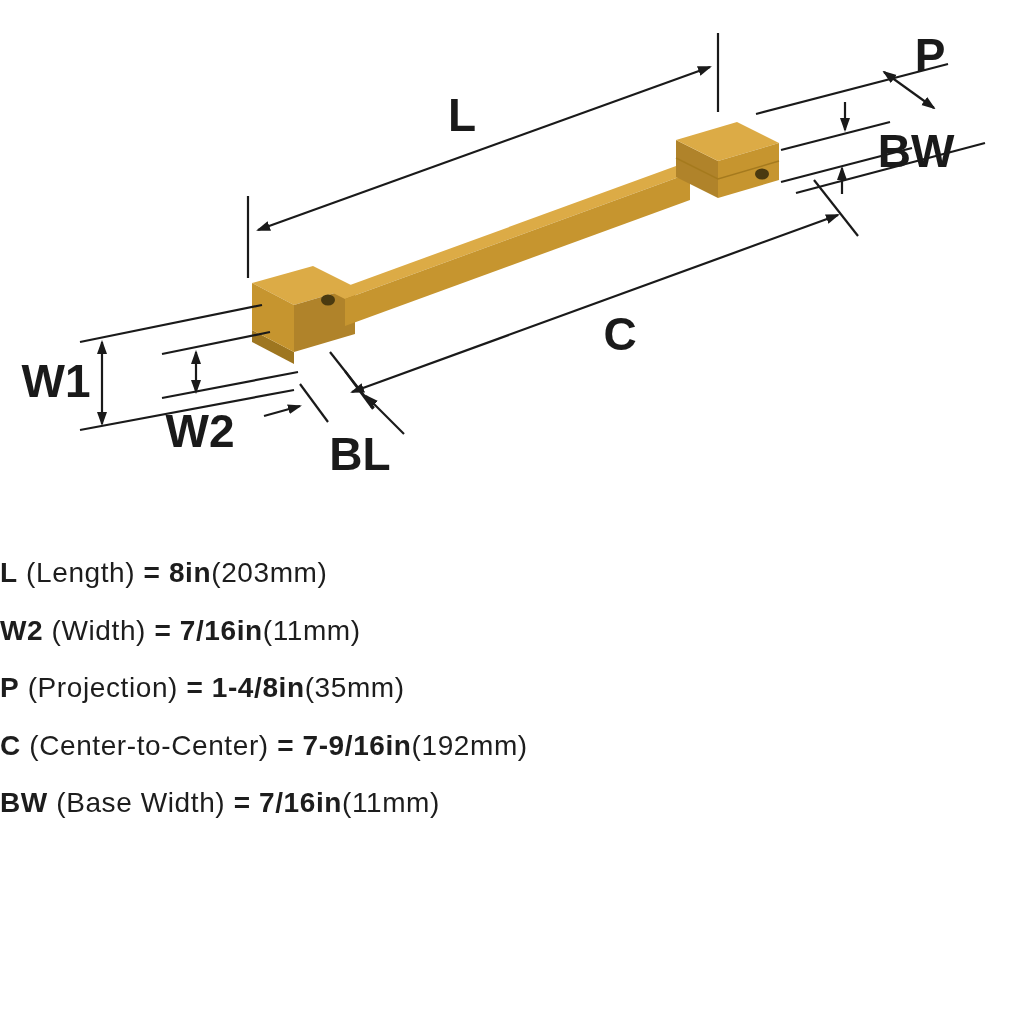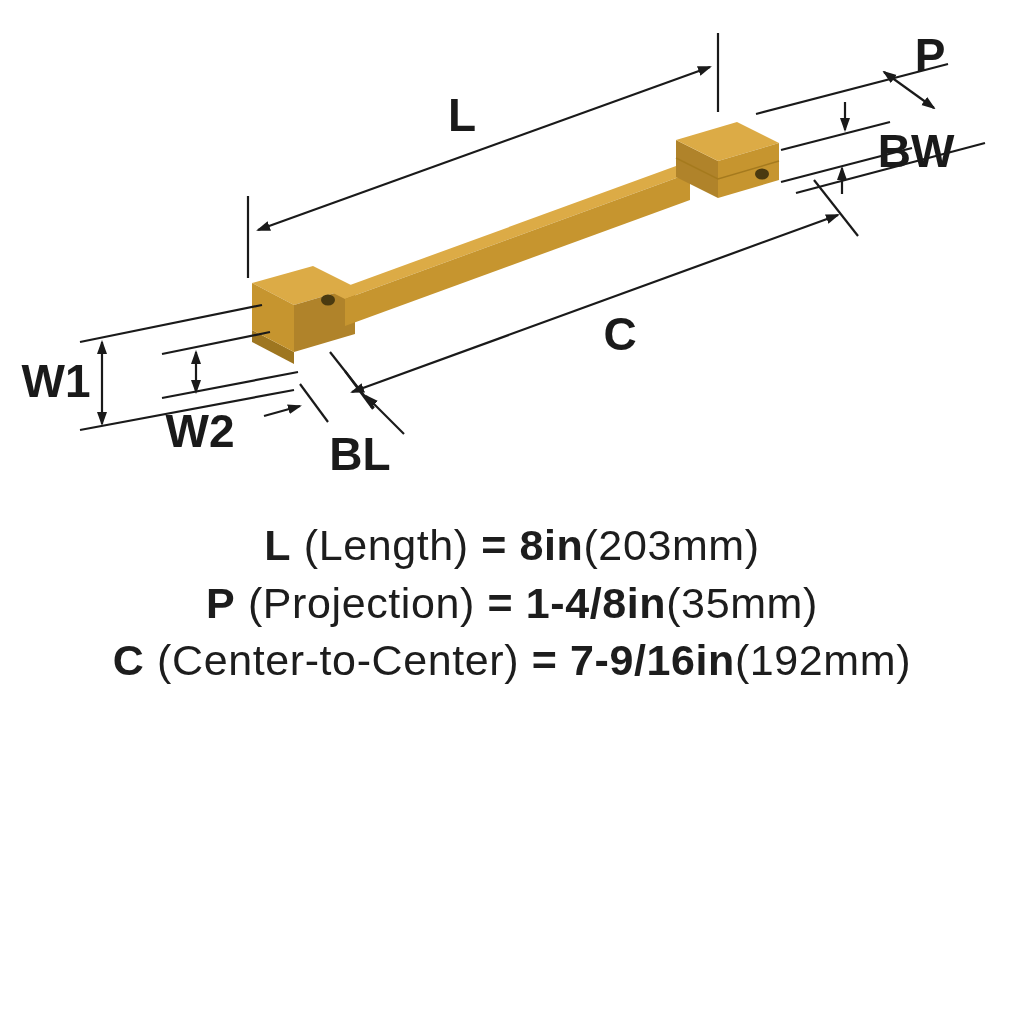--- a/index.html
+++ b/index.html
@@ -9,22 +9,22 @@
   }
   .diagram{position:absolute;top:0;left:0;}
   .dim{stroke:#1a1a1a;stroke-width:2.2;fill:none;}
   .tick{stroke:#1a1a1a;stroke-width:2.2;fill:none;}
   .groove{stroke:#A57A1E;stroke-width:1.5;fill:none;}
   .dim-label{
     font-family:"Liberation Sans",sans-serif;
     font-size:46px;font-weight:bold;fill:#1a1a1a;
   }
   .specs{
-    position:absolute;top:517px;left:0;width:100%;
-    text-align:center;font-size:43px;line-height:57.5px;
+    position:absolute;top:544px;left:0;width:100%;
+    font-size:28px;line-height:57.5px;
     letter-spacing:0.6px;color:#1d1d1d;
   }
   .spec-line{white-space:nowrap;}
   .b{font-weight:bold;}
 </style>
 </head>
 <body>
 
 <main class="page">
 
@@ -106,26 +106,38 @@
   </svg>
 
   <section class="specs">
     <div class="spec-line">
       <span class="b">L</span>
       <span>(Length)</span>
       <span class="b">=</span>
       <span class="b">8in</span><span>(203mm)</span>
     </div>
     <div class="spec-line">
+      <span class="b">W2</span>
+      <span>(Width)</span>
+      <span class="b">=</span>
+      <span class="b">7/16in</span><span>(11mm)</span>
+    </div>
+    <div class="spec-line">
       <span class="b">P</span>
       <span>(Projection)</span>
       <span class="b">=</span>
       <span class="b">1-4/8in</span><span>(35mm)</span>
     </div>
     <div class="spec-line">
       <span class="b">C</span>
       <span>(Center-to-Center)</span>
       <span class="b">=</span>
       <span class="b">7-9/16in</span><span>(192mm)</span>
     </div>
+    <div class="spec-line">
+      <span class="b">BW</span>
+      <span>(Base Width)</span>
+      <span class="b">=</span>
+      <span class="b">7/16in</span><span>(11mm)</span>
+    </div>
   </section>
 
 </main>
 
 </body></html>

